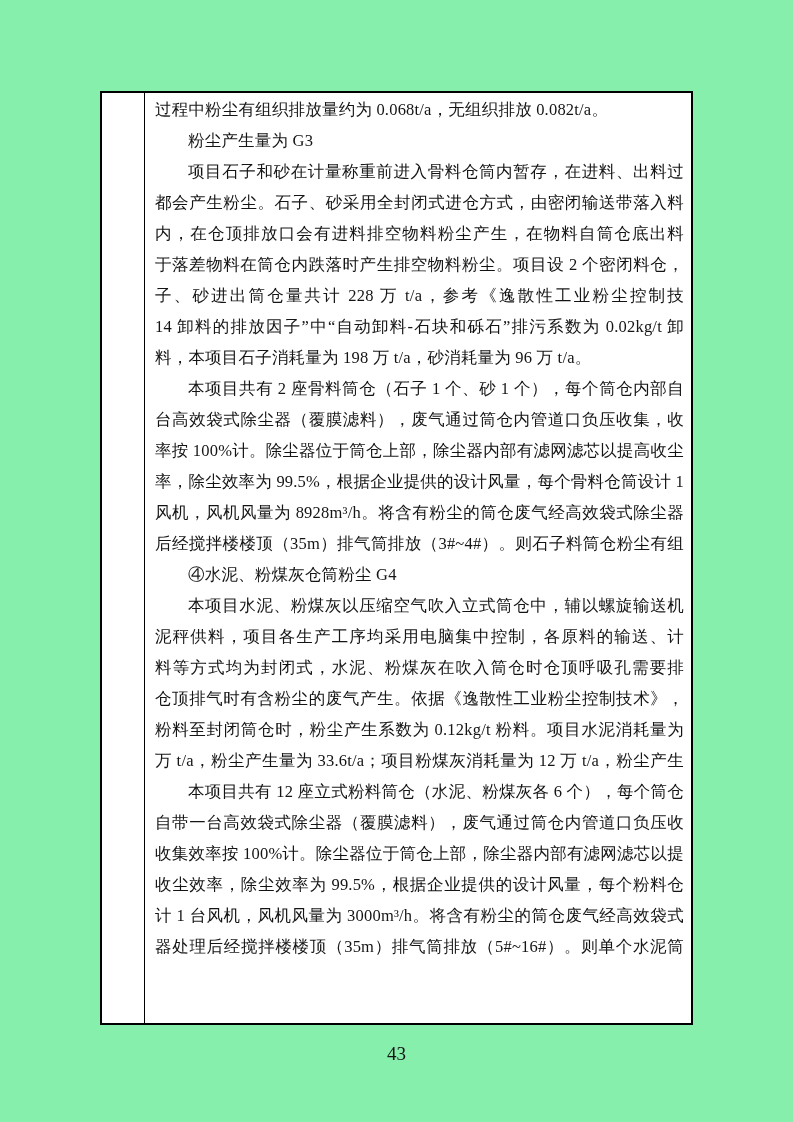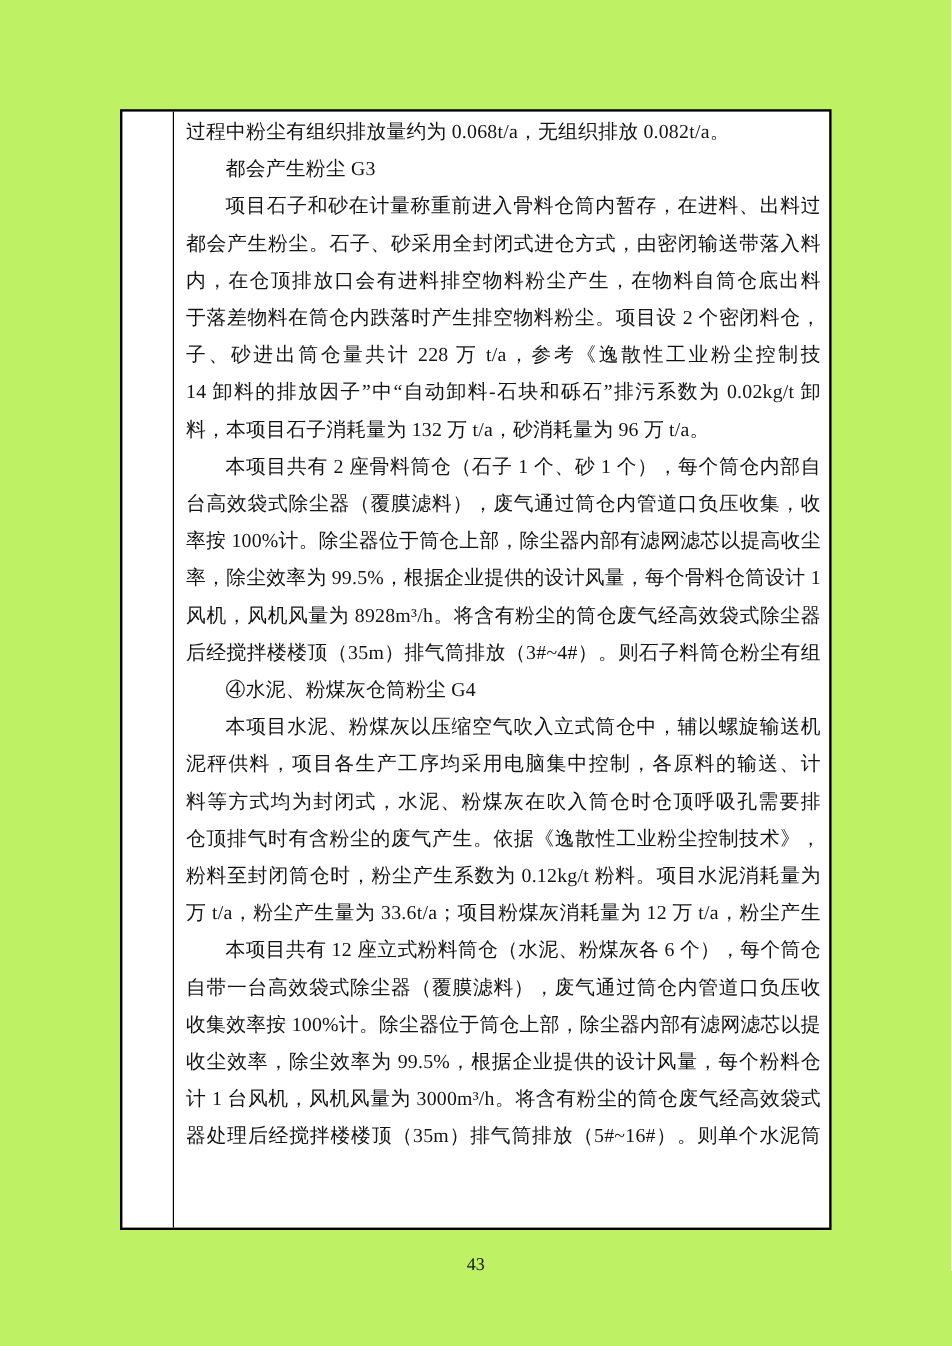--- a/index.html
+++ b/index.html
@@ -4,21 +4,21 @@
 <style>
   html, body {
     margin: 0;
     padding: 0;
     background: #ffffff;
   }
   .page {
     position: relative;
     width: 793px;
     height: 1122px;
-    background: #bef264;
+    background: #86efac;
     font-family: "Liberation Serif", "DejaVu Serif", serif;
     color: #141414;
     overflow: hidden;
   }
   .report-table {
     position: absolute;
     left: 100px;
     top: 91px;
     width: 593px;
     height: 934px;
@@ -51,41 +51,41 @@
   }
   .line.indent {
     text-indent: 33px;
   }
   .page-number {
     position: absolute;
     left: 0;
     top: 1044px;
     width: 100%;
     text-align: center;
-    font-size: 15px;
+    font-size: 19px;
     line-height: 20px;
     color: #141414;
   }
 </style>
 </head>
 <body>
 
 <div class="page">
   <div class="report-table">
     <div class="left-cell"></div>
     <div class="text-cell" id="lines-container">
         <div class="line last">过程中粉尘有组织排放量约为 0.068t/a，无组织排放 0.082t/a。</div>
-        <div class="line indent last">都会产生粉尘 G3</div>
+        <div class="line indent last">粉尘产生量为 G3</div>
         <div class="line indent">项目石子和砂在计量称重前进入骨料仓筒内暂存，在进料、出料过程中</div>
         <div class="line">都会产生粉尘。石子、砂采用全封闭式进仓方式，由密闭输送带落入料仓</div>
         <div class="line">内，在仓顶排放口会有进料排空物料粉尘产生，在物料自筒仓底出料时，由</div>
         <div class="line">于落差物料在筒仓内跌落时产生排空物料粉尘。项目设 2 个密闭料仓，石</div>
         <div class="line">子、砂进出筒仓量共计 228 万 t/a，参考《逸散性工业粉尘控制技术》“表 1-</div>
         <div class="line">14 卸料的排放因子”中“自动卸料-石块和砾石”排污系数为 0.02kg/t 卸</div>
-        <div class="line last">料，本项目石子消耗量为 132 万 t/a，砂消耗量为 96 万 t/a。</div>
+        <div class="line last">料，本项目石子消耗量为 198 万 t/a，砂消耗量为 96 万 t/a。</div>
         <div class="line indent">本项目共有 2 座骨料筒仓（石子 1 个、砂 1 个），每个筒仓内部自带一</div>
         <div class="line">台高效袋式除尘器（覆膜滤料），废气通过筒仓内管道口负压收集，收集效</div>
         <div class="line">率按 100%计。除尘器位于筒仓上部，除尘器内部有滤网滤芯以提高收尘效</div>
         <div class="line">率，除尘效率为 99.5%，根据企业提供的设计风量，每个骨料仓筒设计 1 台</div>
         <div class="line">风机，风机风量为 8928m³/h。将含有粉尘的筒仓废气经高效袋式除尘器处理</div>
         <div class="line">后经搅拌楼楼顶（35m）排气筒排放（3#~4#）。则石子料筒仓粉尘有组织排</div>
         <div class="line indent last">④水泥、粉煤灰仓筒粉尘 G4</div>
         <div class="line indent">本项目水泥、粉煤灰以压缩空气吹入立式筒仓中，辅以螺旋输送机给水</div>
         <div class="line">泥秤供料，项目各生产工序均采用电脑集中控制，各原料的输送、计量、投</div>
         <div class="line">料等方式均为封闭式，水泥、粉煤灰在吹入筒仓时仓顶呼吸孔需要排气，在</div>

